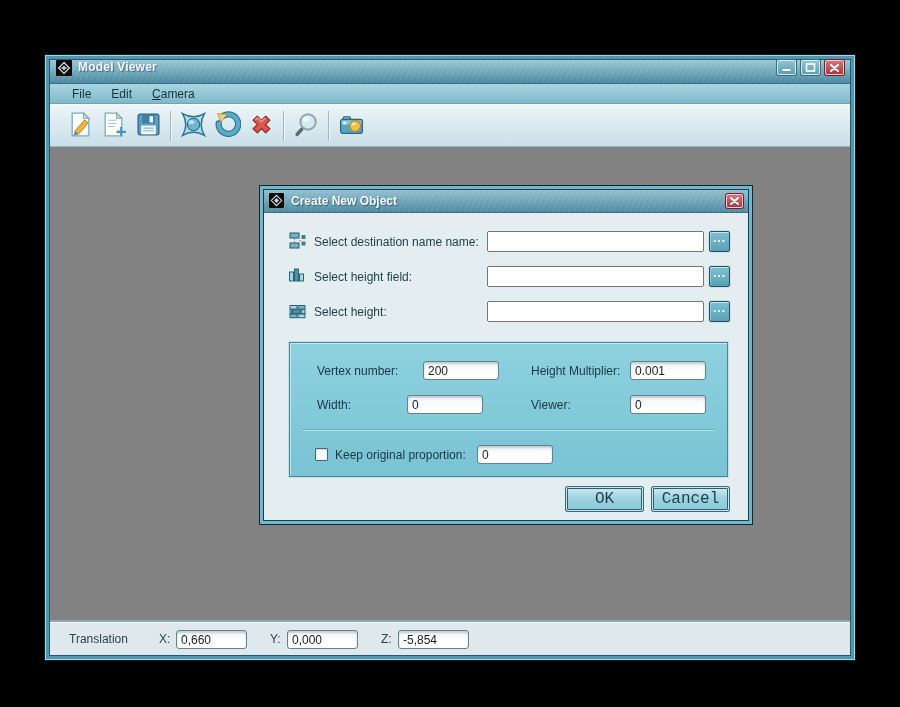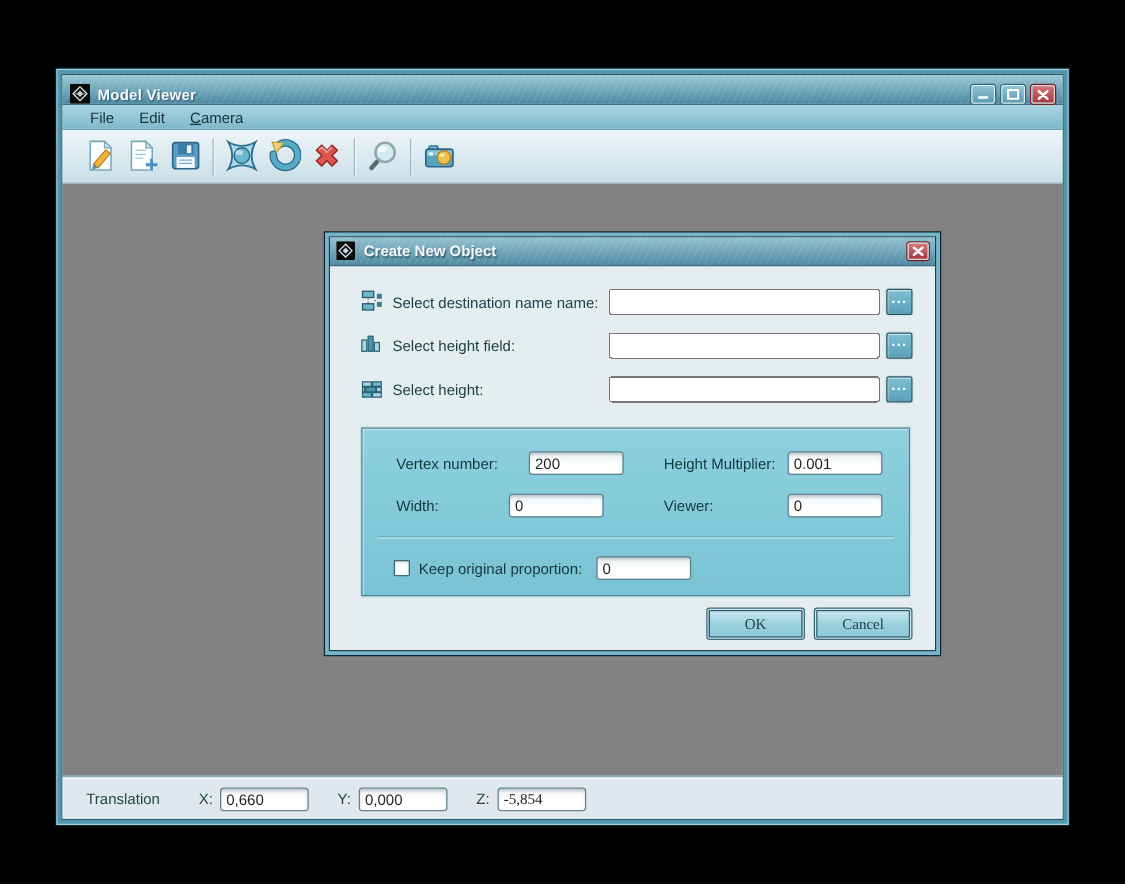--- a/index.html
+++ b/index.html
@@ -9,21 +9,21 @@
   
   .window {
     position:absolute; left:49px; top:59px; width:802px; height:597px;
     background:#e2ecef;
     border:1px solid #2c5866;
     box-shadow: 0 0 0 3px #4f96ae, 0 0 0 4px #a5d6e2, 0 0 0 5px #0d1d24;
     display:flex; flex-direction:column;
   }
 
   .titlebar {
-    height:24px; flex:0 0 24px; display:flex; align-items:flex-end; padding:0 6px;
+    height:24px; flex:0 0 24px; display:flex; align-items:flex-start; padding:0 6px;
     background-image:
       repeating-linear-gradient(115deg, rgba(255,255,255,.09) 0 1px, transparent 1px 5px),
       linear-gradient(#9dc8d6, #6ea6ba 55%, #4d889f);
     border-bottom:1px solid #3a6d82;
   }
   .titlebar .title {
     color:#f4f9fb; font-weight:bold; margin-left:6px; letter-spacing:.2px;
     text-shadow:1px 1px 1px rgba(20,50,60,.55);
   }
   .app-icon { width:16px; height:16px; display:inline-block; }
@@ -120,21 +120,21 @@
     background:#fdfefe; border:1px solid #3f6a78; border-radius:1px;
     box-shadow:inset 0 1px 2px rgba(0,0,0,.18);
   }
   .kp-field { position:absolute; left:187px; top:102px; width:48px; }
 
   .dlg-btn {
     position:absolute; top:298px; width:75px; height:22px;
     border:1px solid #2e5d6d;
     box-shadow:0 0 0 1px #cde6ec, 0 0 0 2px #3a6a7a;
     background:linear-gradient(#c8e7ef, #9bd1de 50%, #8ccbdb);
-    color:#1d3d49; font-family:Liberation Serif, serif; font-size:12px;
+    color:#1d3d49; font-family:Liberation Mono, monospace; font-size:16px;
     display:flex; align-items:center; justify-content:center; border-radius:1px;
   }
   .dlg-btn.ok { left:303px; }
   .dlg-btn.cancel { left:389px; }
 </style>
 </head>
 <body>
 
 <div class="window">
 
@@ -268,21 +268,21 @@
 
   <div class="content"></div>
 
   <div class="statusbar">
     <span class="slabel" style="left:19px">Translation</span>
     <span class="slabel" style="left:109px">X:</span>
     <input style="left: 126px;" value="0,660">
     <span class="slabel" style="left:220px">Y:</span>
     <input style="left: 237px;" value="0,000">
     <span class="slabel" style="left:331px">Z:</span>
-    <input style="left: 348px; font-family: Liberation Serif, serif;" value="-5,854">
+    <input style="left: 348px;" value="-5,854">
   </div>
 </div>
 
 <div class="dialog">
   <div class="dlg-titlebar">
     <span class="app-icon">
       <svg width="15" height="15" viewBox="0 0 16 16">
         <rect width="16" height="16" rx="1" fill="#0b0b0b"></rect>
         <path d="M8 2.5 L13.5 8 L8 13.5 L2.5 8 Z" fill="none" stroke="#dfe8ea" stroke-width="1.1"></path>
         <path d="M8 5.4 L10.6 8 L8 10.6 L5.4 8 Z" fill="#cdd8dc"></path>

